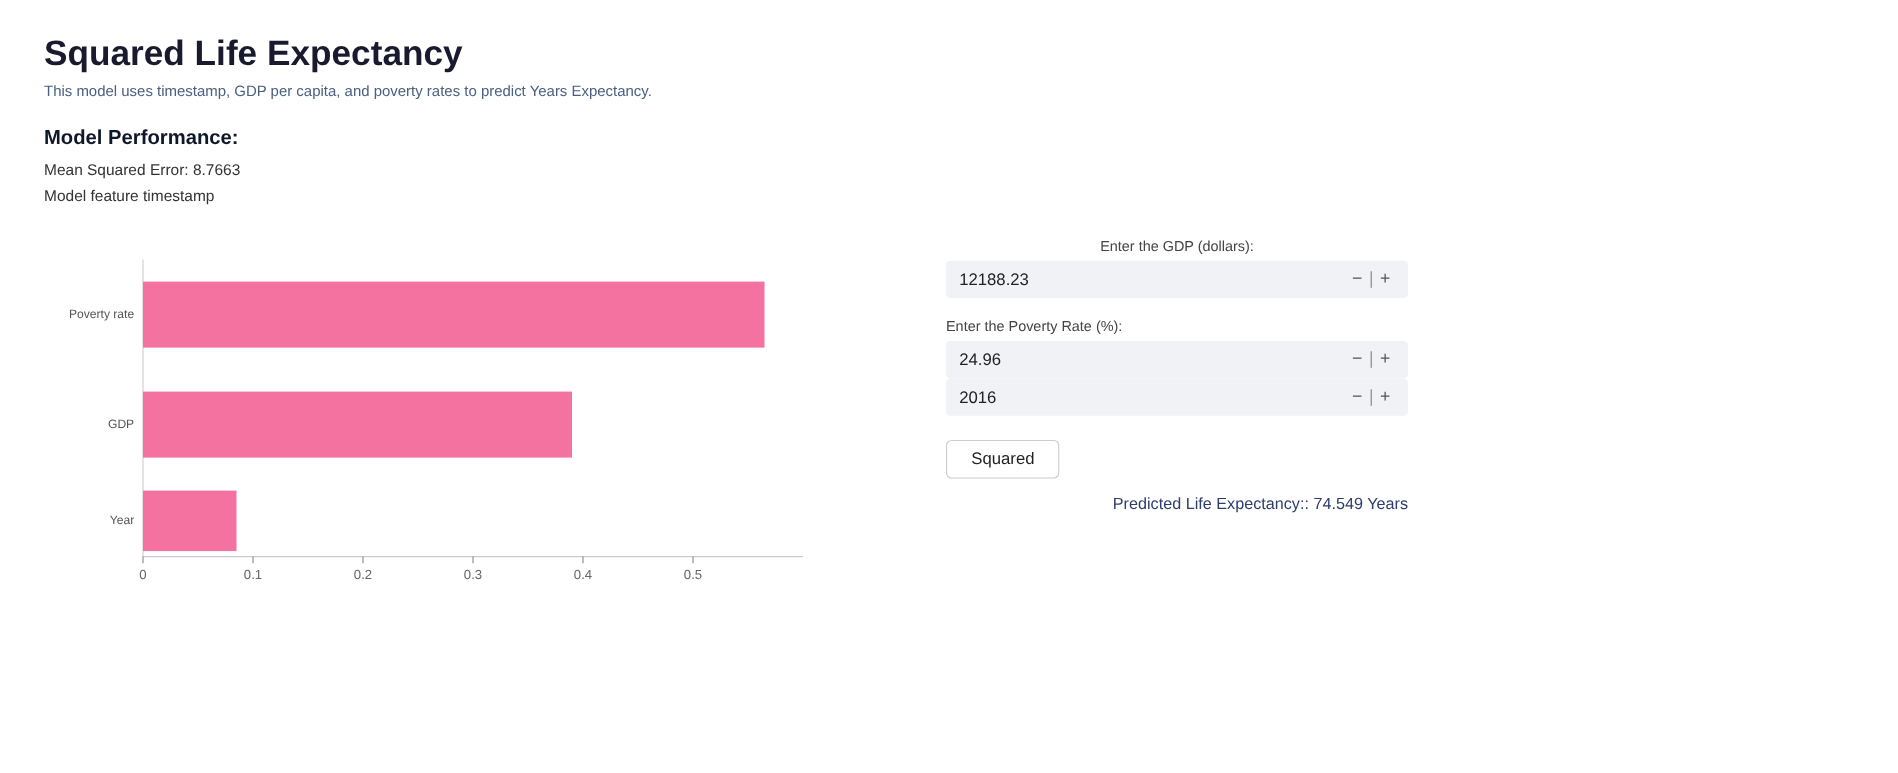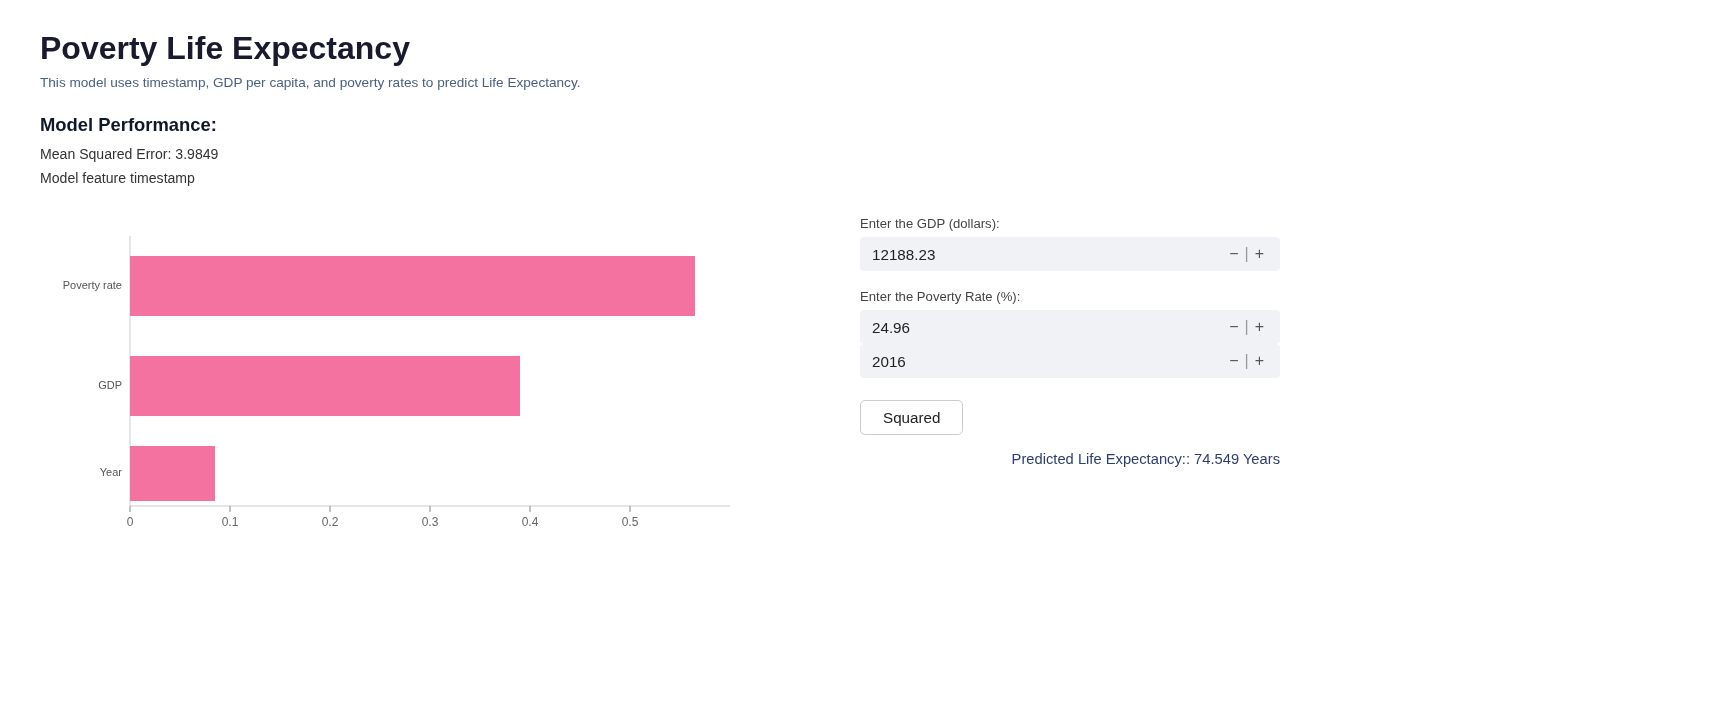--- a/index.html
+++ b/index.html
@@ -63,20 +63,21 @@
     }
     
     .field-label {
       font-size: 0.82rem;
       color: #444;
       margin-bottom: 6px;
       margin-top: 18px;
     }
     .field-label:first-child {
       margin-top: 0;
+      text-align: center;
     }
     .input-row {
       display: flex;
       background: #f0f2f5;
       border-radius: 4px;
       padding: 8px 12px;
     }
     .input-value {
       flex: 1;
       font-size: 0.95rem;
@@ -112,25 +113,25 @@
       margin-top: 16px;
       font-size: 0.92rem;
       color: #2c3e6b;
       font-weight: 500;
       text-align: right;
     }
   </style>
 </head>
 <body>
 
-<h1>Poverty Life Expectancy</h1>
-<p class="subtitle">This model uses timestamp, GDP per capita, and poverty rates to predict Life Expectancy.</p>
+<h1>Squared Life Expectancy</h1>
+<p class="subtitle">This model uses timestamp, GDP per capita, and poverty rates to predict Years Expectancy.</p>
 
 <h2>Model Performance:</h2>
-<p class="mse">Mean Squared Error: 3.9849</p>
+<p class="mse">Mean Squared Error: 8.7663</p>
 <p class="feature-importance-label">Model feature timestamp</p>
 
 <div class="main-layout">
 
   <div class="left-panel">
     <div class="chart-container">
       <svg class="chart-svg" viewBox="0 0 720 340">
 
         <line x1="90" y1="20" x2="90" y2="290" stroke="#ccc" stroke-width="1"></line>
 

